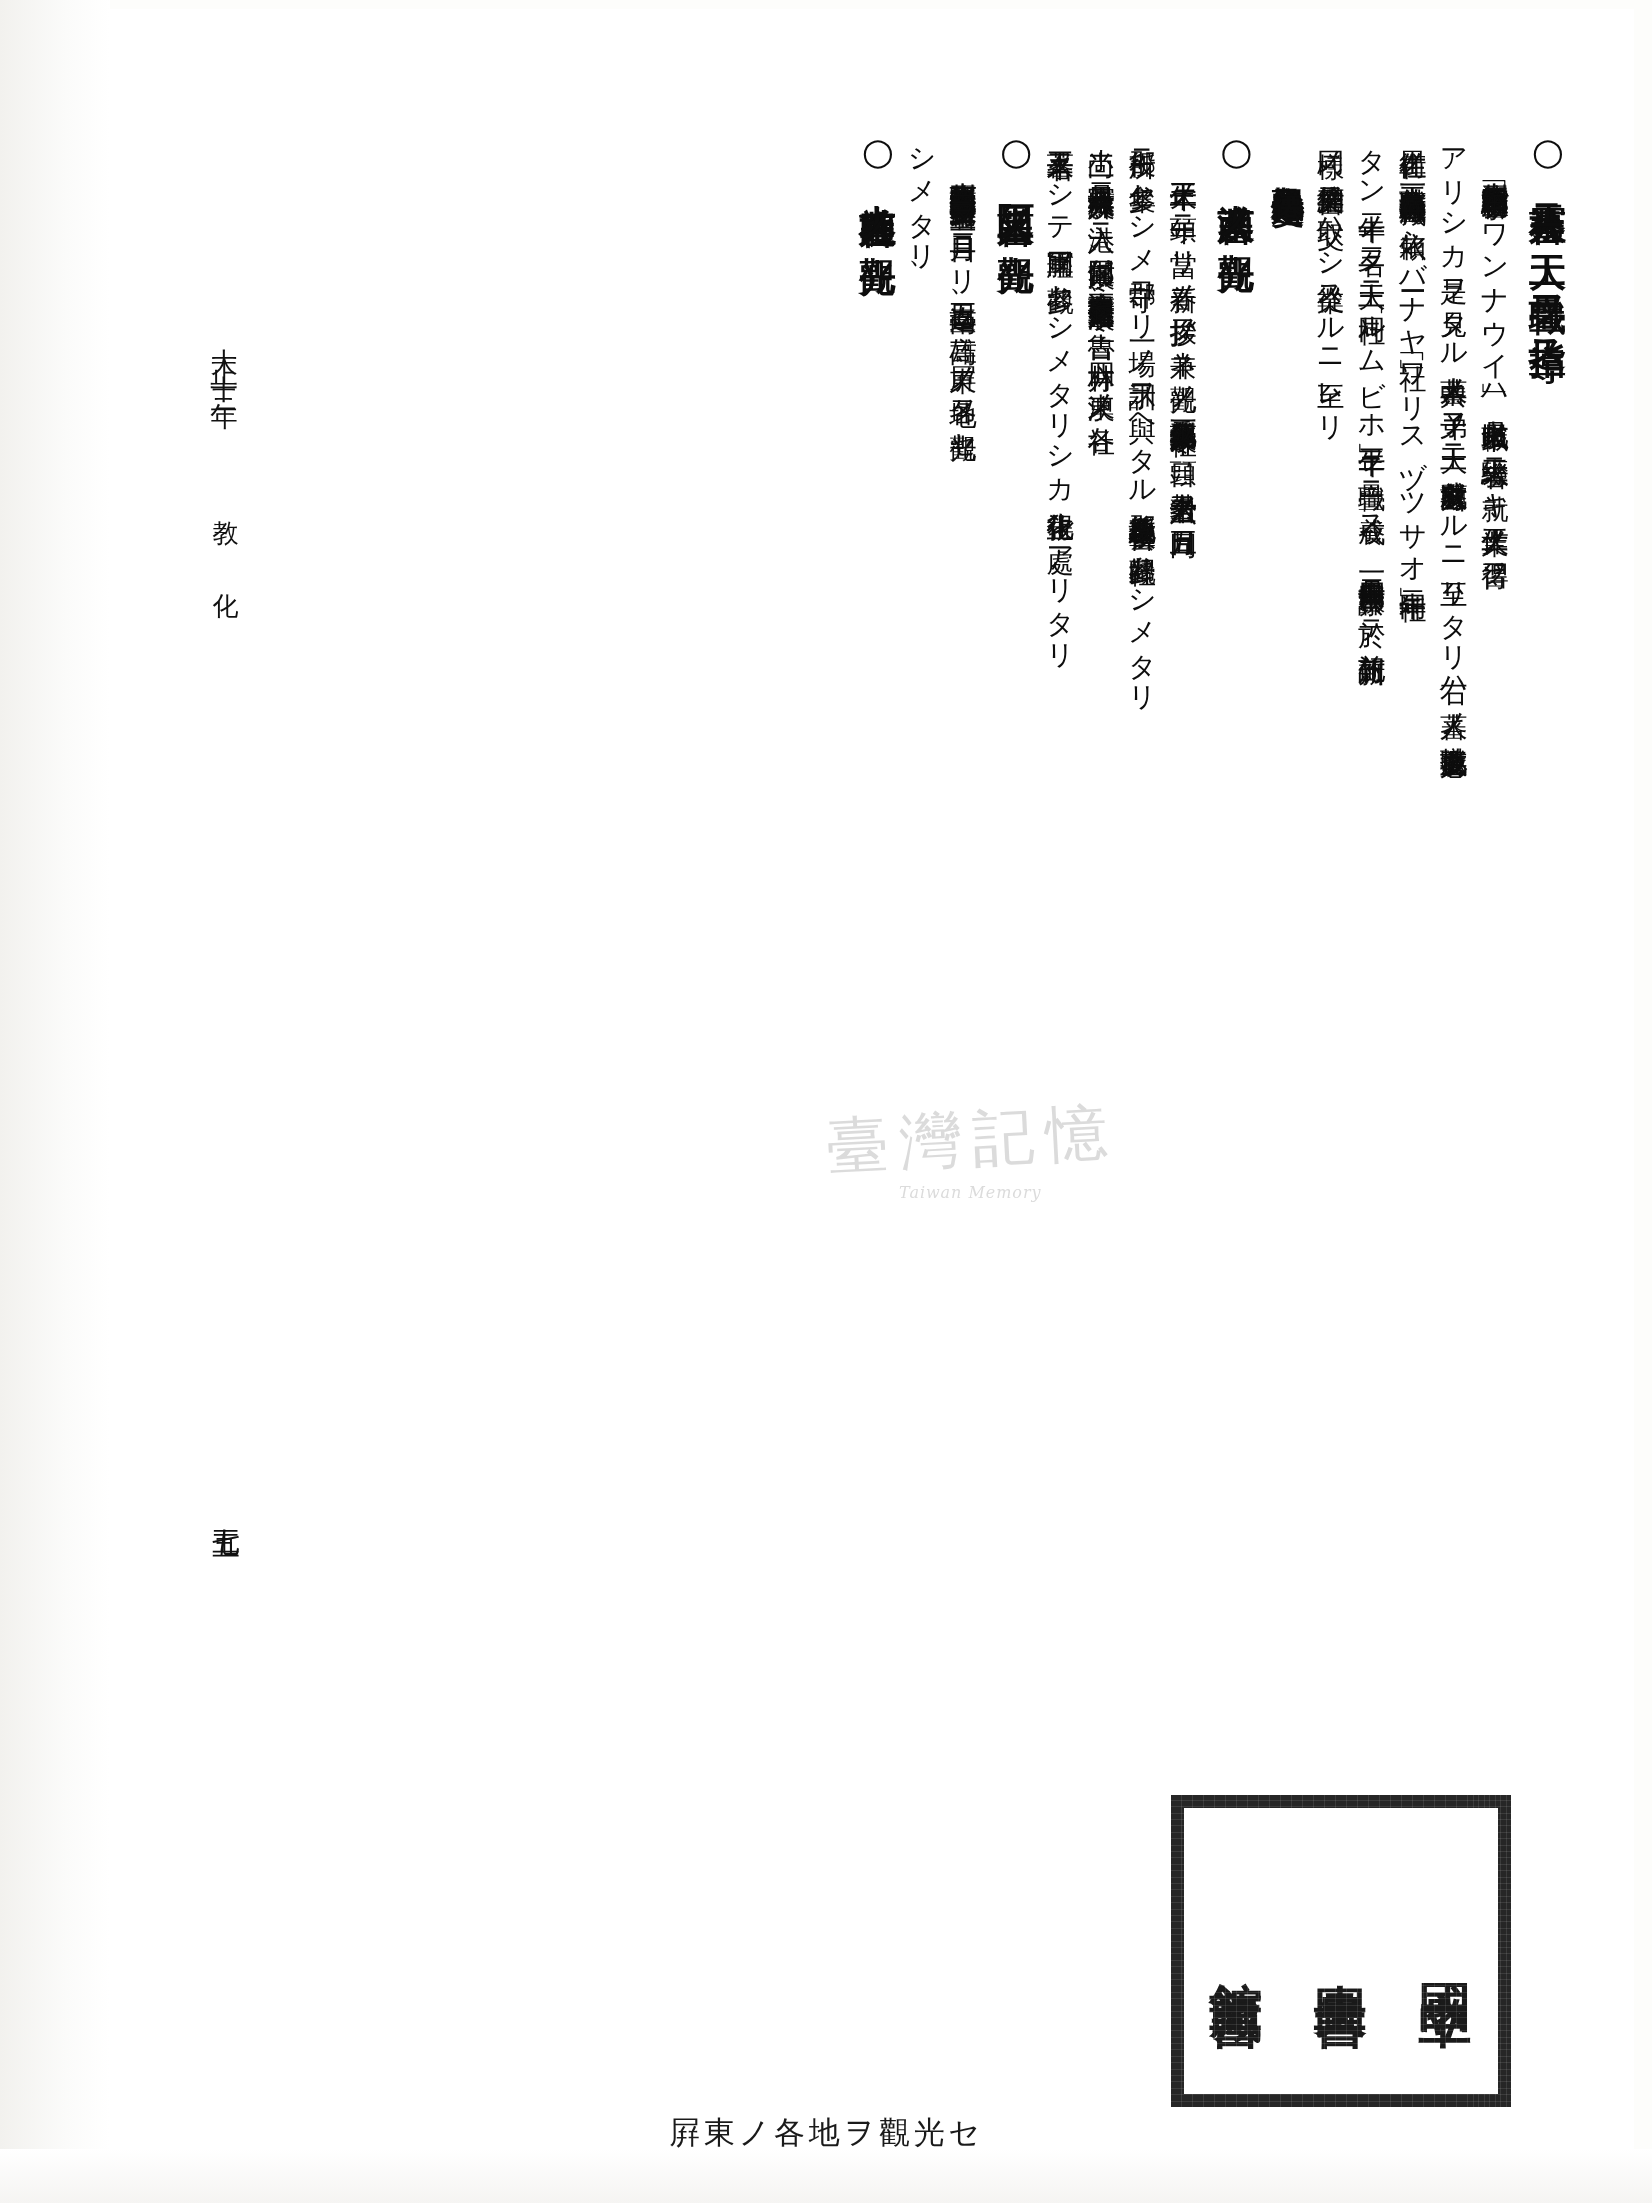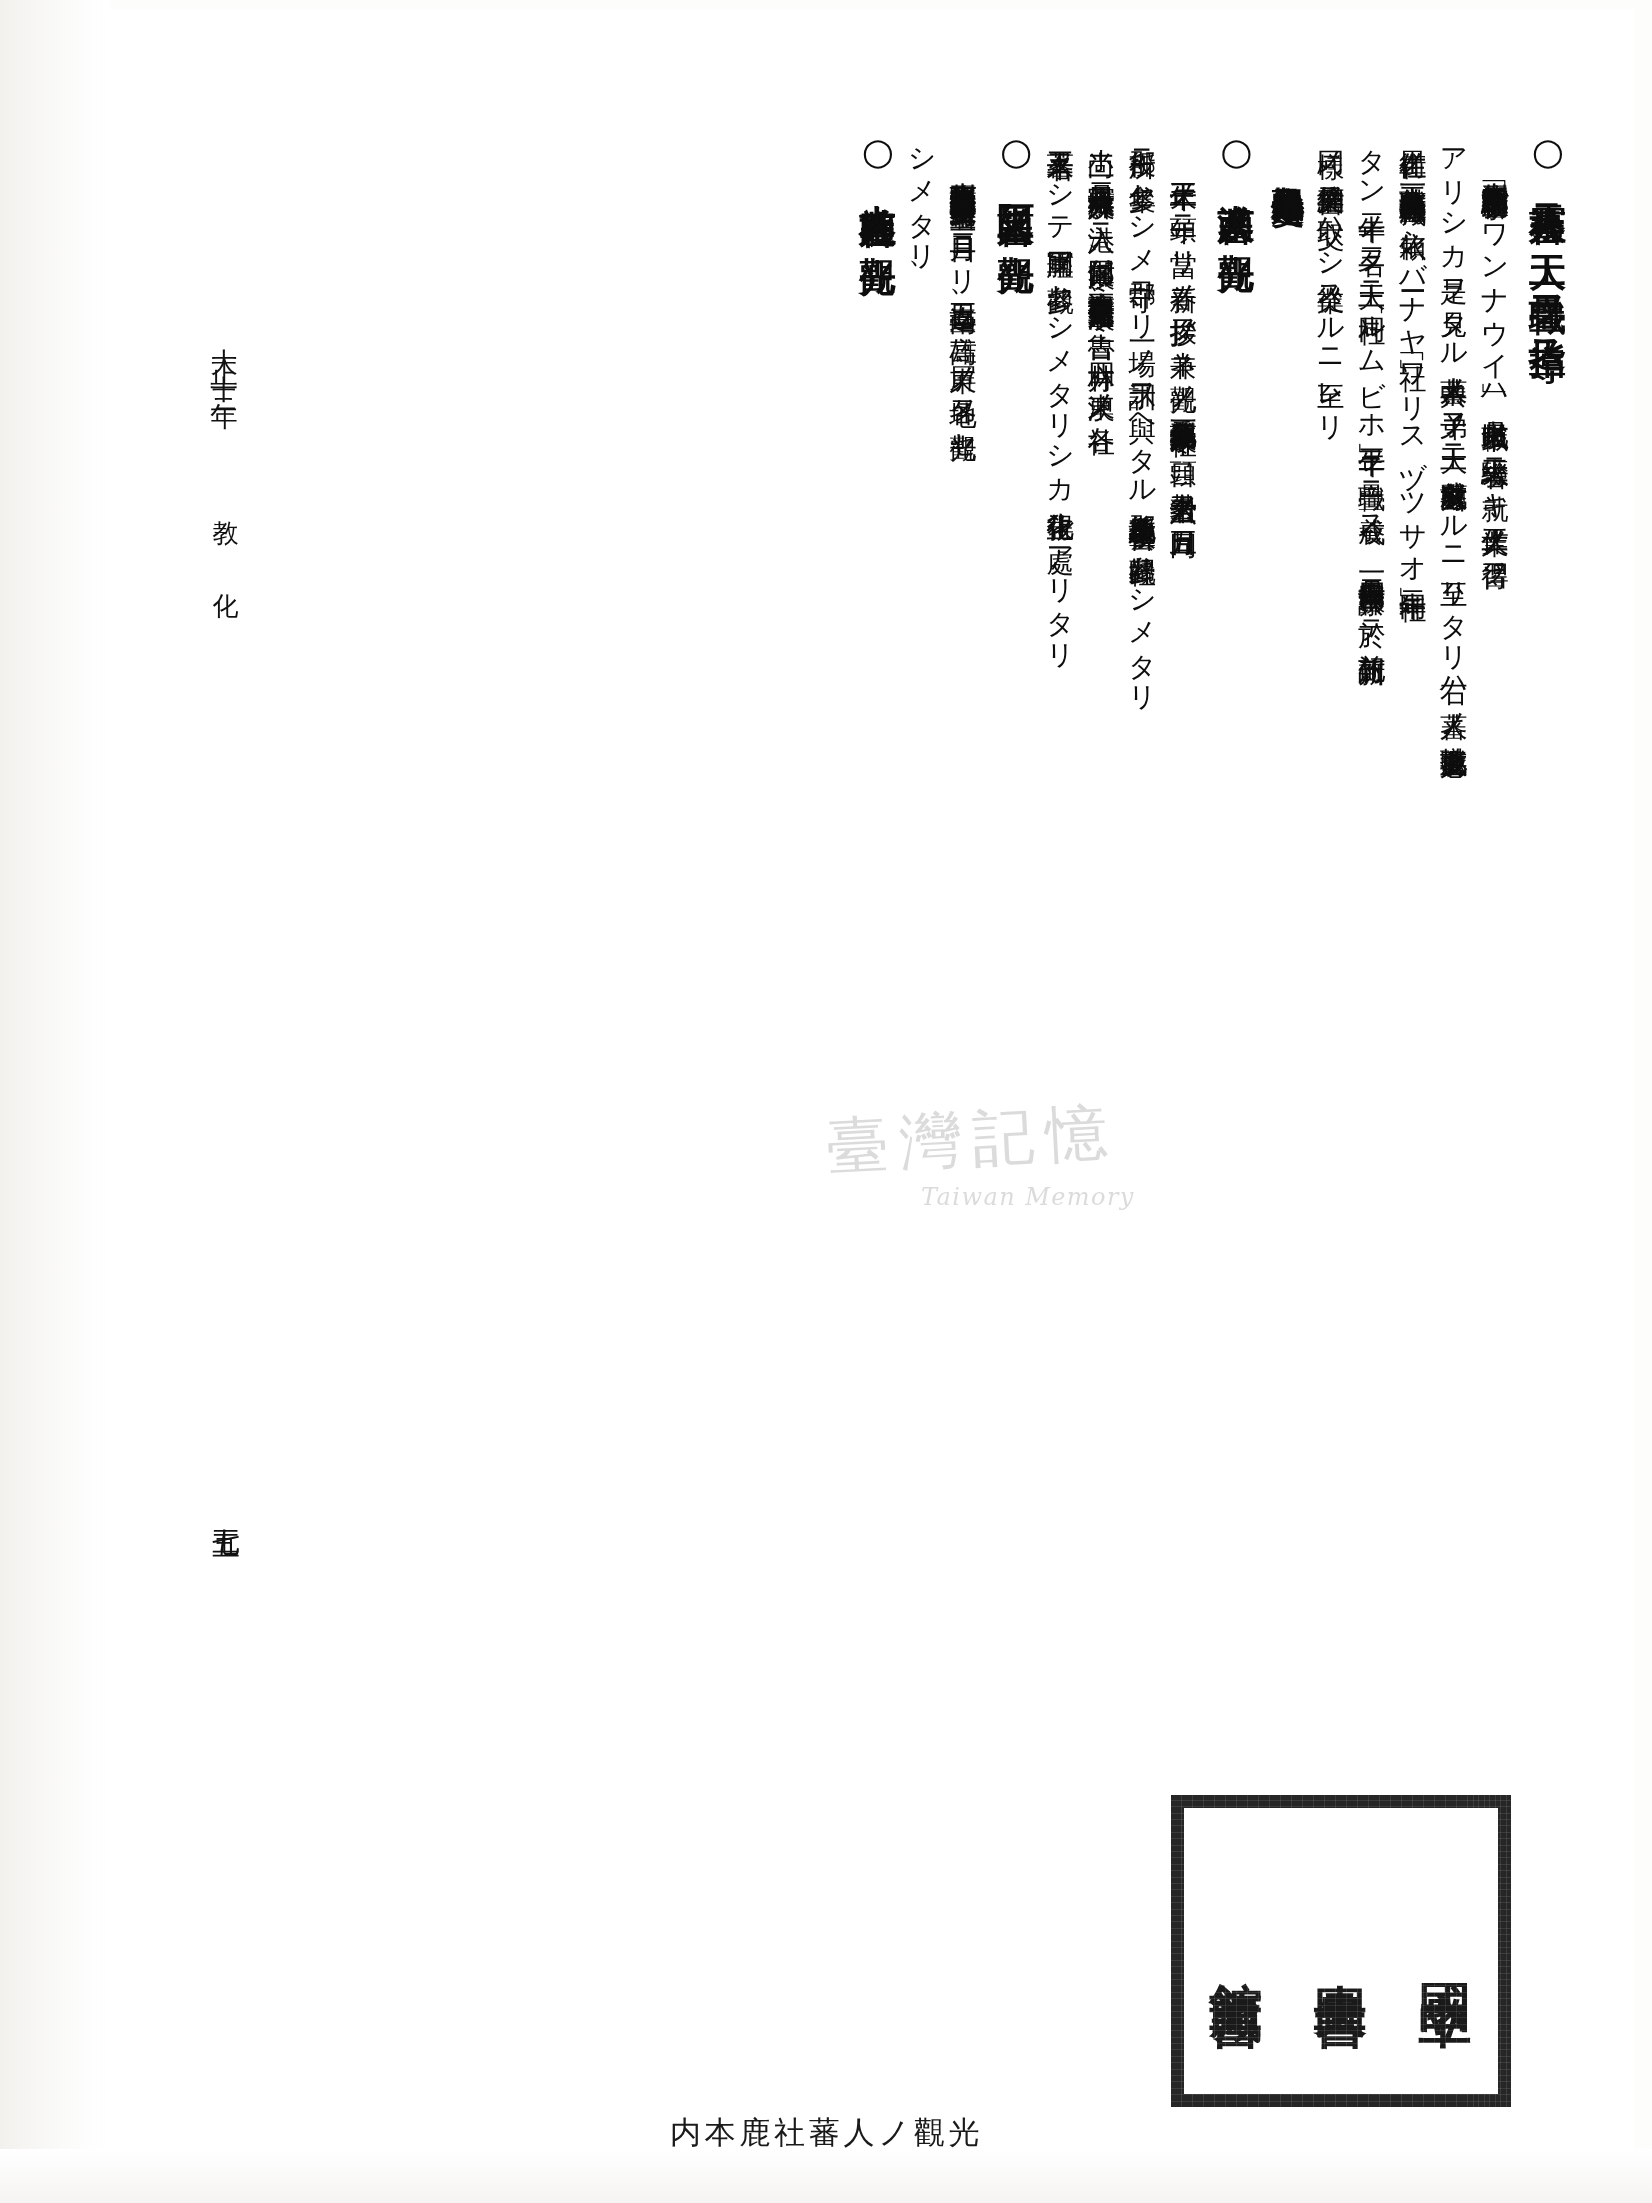--- a/index.html
+++ b/index.html
@@ -127,25 +127,25 @@
     font-family: "DejaVu Serif", "Liberation Serif", serif;
     font-size: 62px;
     color: #8a8a8a;
     letter-spacing: 0.18em;
     transform: rotate(-3deg);
     white-space: nowrap;
   }
   .wm-en {
     font-family: "DejaVu Serif", "Liberation Serif", serif;
     font-style: italic;
-    font-size: 24px;
+    font-size: 16px;
     color: #8a8a8a;
     letter-spacing: 0.06em;
     margin-top: 5.5px;
-    margin-left: 95px;
+    margin-left: 73px;
   }
 
   
   .seal {
     position: absolute;
     left: 1171px;
     top: 1795px;
     width: 340px;
     height: 312px;
     border: 13px solid #2a2a2a;
@@ -231,16 +231,16 @@
     <div class="wm-en">Taiwan Memory</div>
   </div>
 
   <div class="seal">
     <div class="seal-col">館藏書</div>
     <div class="seal-col">央圖書</div>
     <div class="seal-col">國立中</div>
   </div>
   <div class="seal-noise"></div>
 
-  <div class="footer-note">内本鹿社蕃人ノ觀光</div>
+  <div class="footer-note">屛東ノ各地ヲ觀光セ</div>
 
 </div>
 
 
 </body></html>

